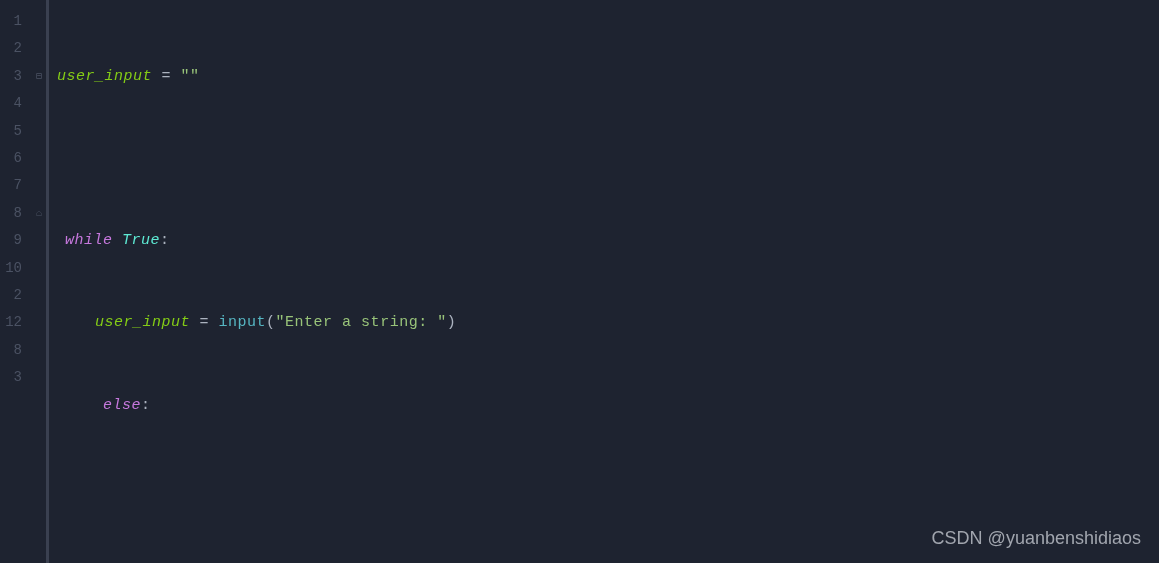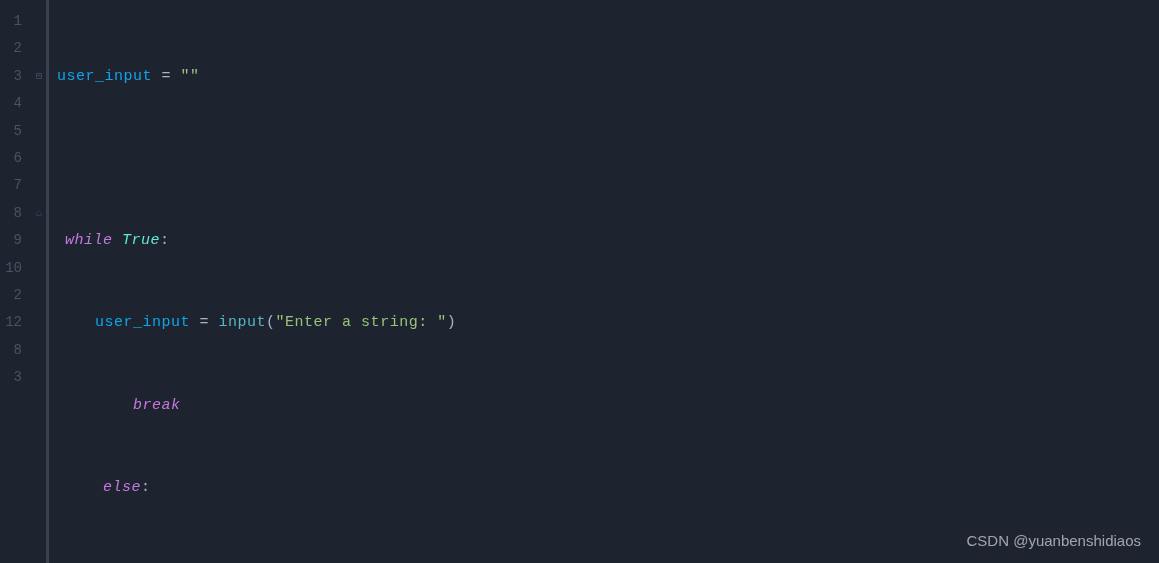--- a/index.html
+++ b/index.html
@@ -59,32 +59,32 @@
       padding-left: 8px;
       white-space: pre;
       letter-spacing: 0.5px;
     }
     .code-line {
       height: 27.4px;
     }
     .tk-keyword { color: #c678dd; font-style: italic; padding-left: 8px; }
     .tk-bool { color: #5eead4; font-style: italic; text-align: right; }
     .tk-op { color: #abb2bf; }
-    .tk-var { color: #0ea5e9; }
+    .tk-var { color: #84cc16; font-style: italic; }
     .tk-builtin { color: #56b6c2; text-align: center; }
     .tk-string { color: #98c379; }
     .tk-number { color: #d19a66; }
     .tk-paren { color: #abb2bf; }
     .tk-break { color: #c678dd; font-style: italic; }
     .watermark {
       position: absolute;
       bottom: 14px;
       right: 18px;
       color: #b8bcc4;
-      font-size: 15px;
+      font-size: 18px;
       font-family: -apple-system, BlinkMacSystemFont, 'Segoe UI', sans-serif;
       opacity: 0.85;
     }
   </style>
 </head>
 <body>
 
 <div class="editor-container">
   <div class="code-area">
     <div class="gutter">
@@ -111,21 +111,20 @@
       <span class="fold-icon"></span>
       <span class="fold-icon"></span>
       <span class="fold-icon"></span>
       <span class="fold-icon">⌂</span>
     </div>
     <div class="code-content">
       <div class="code-line"><span class="tk-var">user_input</span> <span class="tk-op">=</span> <span class="tk-string">""</span></div>
       <div class="code-line"></div>
       <div class="code-line"><span class="tk-keyword">while</span> <span class="tk-bool">True</span><span class="tk-op">:</span></div>
       <div class="code-line">    <span class="tk-var">user_input</span> <span class="tk-op">=</span> <span class="tk-builtin">input</span><span class="tk-paren">(</span><span class="tk-string">"Enter a string: "</span><span class="tk-paren">)</span></div>
-      <div class="code-line">        <span class="tk-break">break</span></div>
       <div class="code-line">    <span class="tk-keyword">else</span><span class="tk-op">:</span></div>
       
       
       
       
       
       
       
     </div>
   </div>

